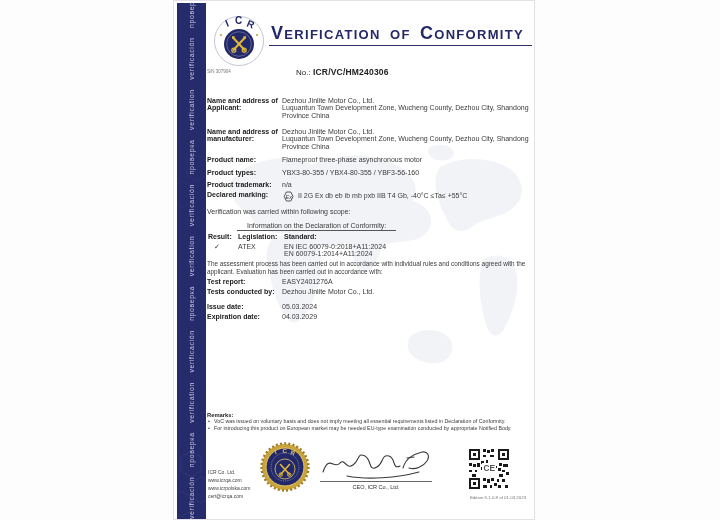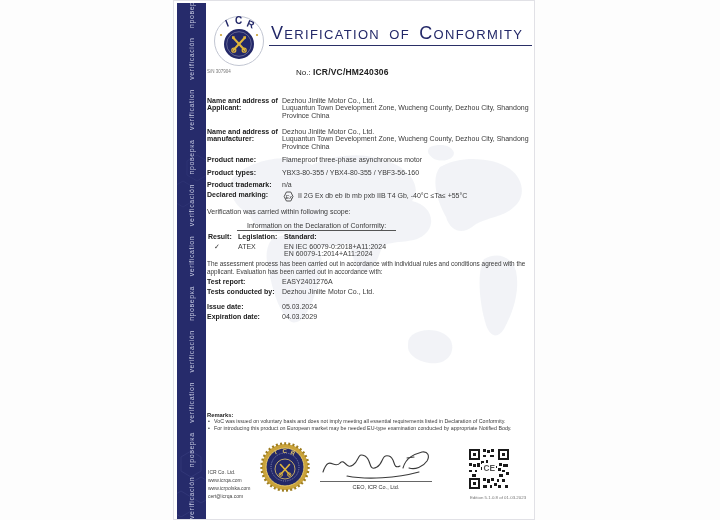--- a/index.html
+++ b/index.html
@@ -20,21 +20,21 @@
                color:#c7cbe2; line-height:29px; text-align:center; white-space:nowrap; }
   .band-hex { position:absolute; left:0; bottom:2px; opacity:.55; }
   .band-hex2 { position:absolute; left:0; top:150px; opacity:.35; }
 
   
   .map { position:absolute; left:28px; top:138px; opacity:.55; }
 
   
   .logo-top { position:absolute; left:38px; top:11px; }
   .title { position:absolute; left:97px; top:22px; width:262px;
-           font-variant:small-caps; font-size:18px; font-weight:400;
+           font-variant:small-caps; font-size:18px; font-weight:700;
            letter-spacing:1.3px; word-spacing:3px; color:#232868; }
   .title-rule { position:absolute; left:95px; top:44px; width:263px; height:1px;
                 background:#2a2f66; }
   .serial { position:absolute; left:33px; top:68px; font-size:4.5px; color:#777; }
   .doc-no { position:absolute; left:122px; top:66px; font-size:8px; color:#222; }
   .doc-no b { font-size:8.5px; font-weight:bold; letter-spacing:.2px;text-align:center; }
 
   
   .fields { position:absolute; left:33px; top:96px; width:325px; font-size:7px;
             line-height:1.05; color:#3a3a3a; }

